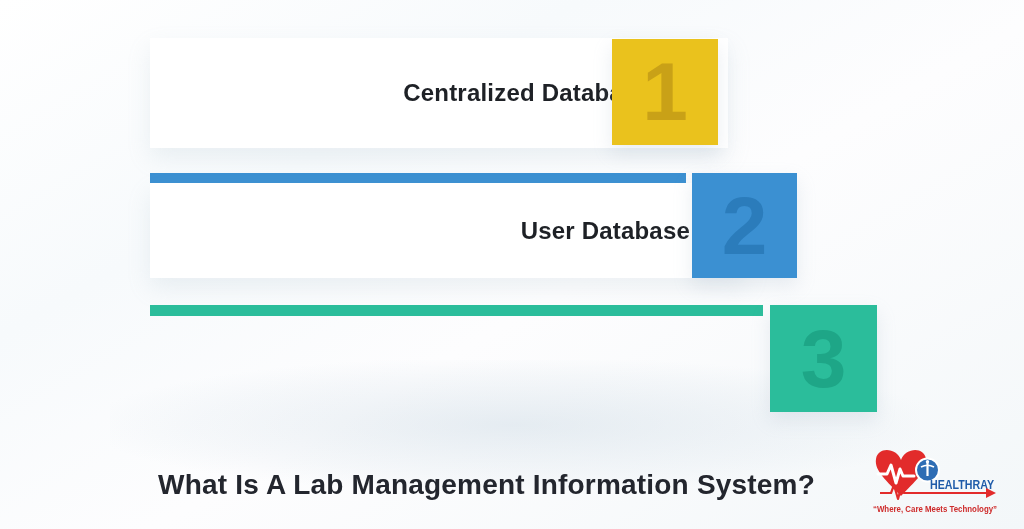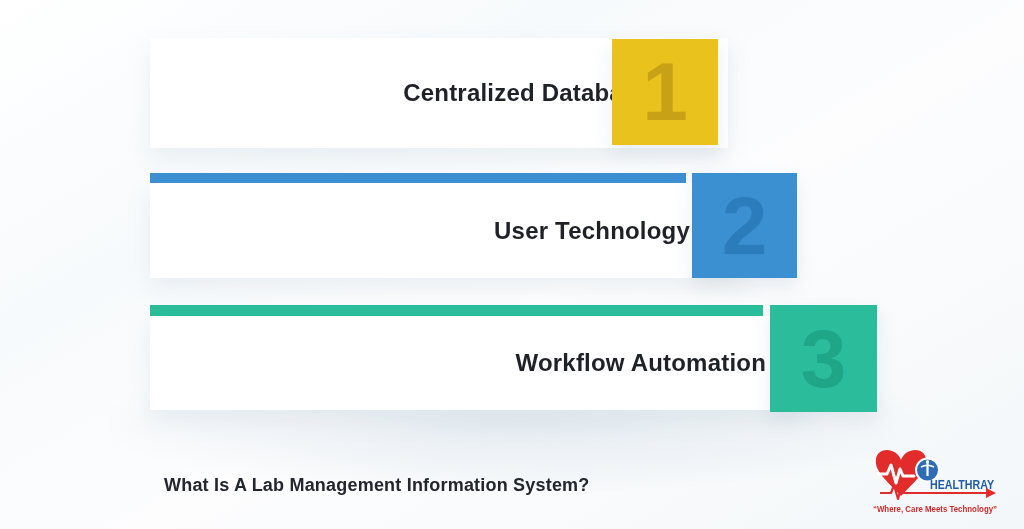--- a/index.html
+++ b/index.html
@@ -33,52 +33,49 @@
   .tb-2 { left:150px; top:173px; width:536px; height:10px; }
   .wb-2 { left:150px; top:183px; width:540px; height:95px;  padding-right:56px; }
   .sq-2 { left:692px; top:173px; width:105px; height:105px; }
   
   .tb-3 { left:150px; top:305px; width:613px; height:11px; }
   .wb-3 { left:150px; top:316px; width:616px; height:94px;  padding-right:36px; }
   .sq-3 { left:770px; top:305px; width:107px; height:107px; }
 
   .main-title {
     position:absolute; left:158px; top:470px;
-    font-size:18px; line-height:30px; font-weight:700; color:#23262e;
-    letter-spacing:0.2px; white-space:nowrap;margin-left:6px;
+    font-size:28px; line-height:30px; font-weight:700; color:#23262e;
+    letter-spacing:0.2px; white-space:nowrap;
   }
   .logo { position:absolute; left:864px; top:440px; width:138px; height:82px; }
   .logo svg { display:block; width:138px; height:82px; }
 </style>
 </head>
 <body>
 
 <div class="canvas">
 
   <div class="soft-shadow"></div>
 
   <div class="white-bar wb-1">
     <span class="step-label">Centralized Database</span>
   </div>
   <div class="num-square sq-1" style="background-color: rgb(234, 194, 29);">
     <span class="num" style="color: rgb(201, 161, 23);">1</span>
   </div>
 
   <div class="top-bar tb-2" style="background-color: rgb(59, 144, 210);"></div>
   <div class="white-bar wb-2">
-    <span class="step-label">User Technology</span>
+    <span class="step-label">User Database</span>
   </div>
   <div class="num-square sq-2" style="background-color: rgb(59, 144, 210);">
     <span class="num" style="color: rgb(43, 124, 187);">2</span>
   </div>
 
   <div class="top-bar tb-3" style="background-color: rgb(43, 189, 155);"></div>
-  <div class="white-bar wb-3">
-    <span class="step-label">Workflow Automation</span>
-  </div>
   <div class="num-square sq-3" style="background-color: rgb(43, 189, 155);">
     <span class="num" style="color: rgb(30, 166, 135);">3</span>
   </div>
 
   <div class="main-title">What Is A Lab Management Information System?</div>
 
   <div class="logo">
     <svg viewBox="0 0 138 82" xmlns="http://www.w3.org/2000/svg">
       <g>
         <path d="M37 20 C33 8 14 6 12 19 C10 31 24 42 37 56 C50 42 64 31 62 19 C60 6 41 8 37 20 Z" style="fill: rgb(226, 43, 43);"></path>

